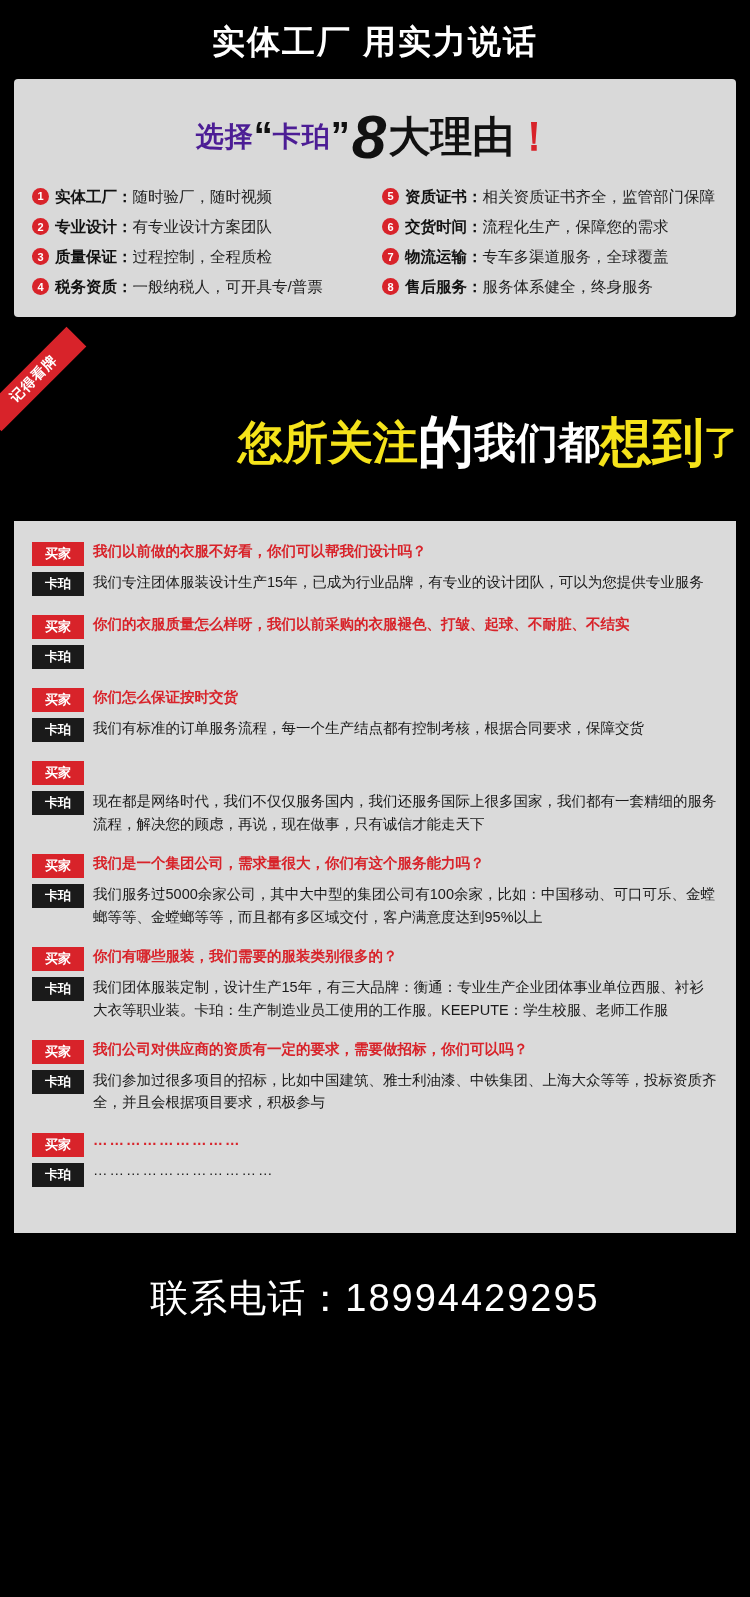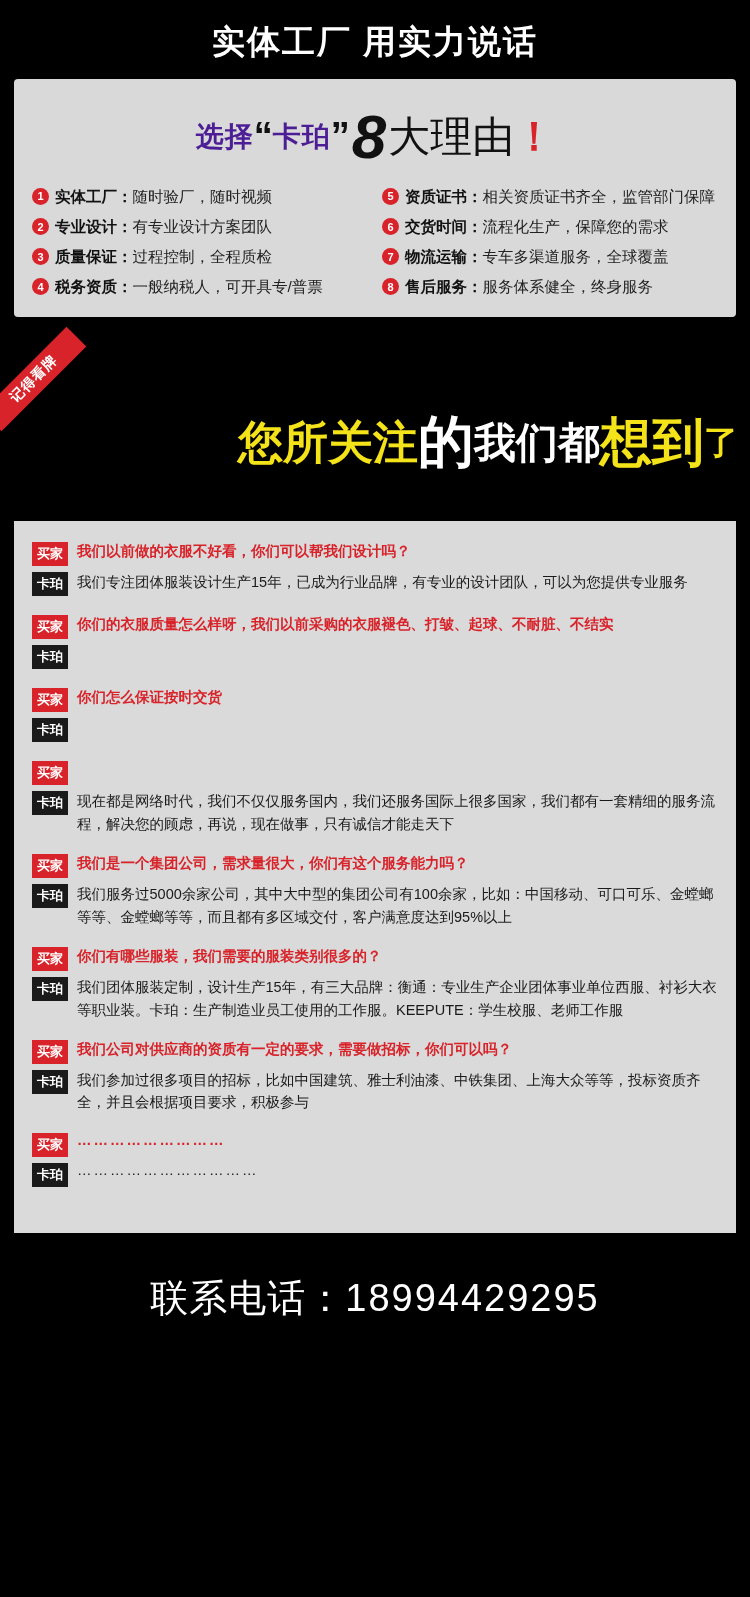--- a/index.html
+++ b/index.html
@@ -51,21 +51,21 @@
     color: #111;
     font-size: 62px;
     font-weight: bold;
     font-style: italic;
     vertical-align: middle;
     padding: 0 2px;
   }
   .rh-black {
     color: #111;
     font-size: 42px;
-    font-weight: normal;
+    font-weight: bold;
     vertical-align: middle;
   }
   .rh-ex {
     color: #d8232a;
     font-size: 40px;
     font-weight: bold;
     vertical-align: middle;
   }
   .reasons-grid {
     display: grid;
@@ -171,21 +171,21 @@
     padding: 20px 18px 28px 18px;
   }
   .qa-block { margin-bottom: 18px; }
   .qa-row {
     display: flex;
     align-items: flex-start;
     margin-bottom: 5px;
   }
   .tag {
     flex: 0 0 auto;
-    width: 36px;
+    width: 52px;
     text-align: center;
     font-size: 13px;
     font-weight: bold;
     color: #fff;
     padding: 3px 0;
     margin-right: 9px;
     margin-top: 1px;
   }
   .tag-buyer { background: #d8232a; }
   .tag-brand { background: #1a1a1a; }
@@ -328,20 +328,21 @@
       </div>
     </div>
 
     <div class="qa-block">
       <div class="qa-row">
         <span class="tag tag-buyer">买家</span>
         <span class="qtext">你们怎么保证按时交货</span>
       </div>
       <div class="qa-row">
         <span class="tag tag-brand">卡珀</span>
+        <span class="atext">我们有标准的订单服务流程，每一个生产结点都有控制考核，根据合同要求，保障交货</span>
       </div>
     </div>
 
     <div class="qa-block">
       <div class="qa-row">
         <span class="tag tag-buyer">买家</span>
       </div>
       <div class="qa-row">
         <span class="tag tag-brand">卡珀</span>
         <span class="atext">现在都是网络时代，我们不仅仅服务国内，我们还服务国际上很多国家，我们都有一套精细的服务流程，解决您的顾虑，再说，现在做事，只有诚信才能走天下</span>

